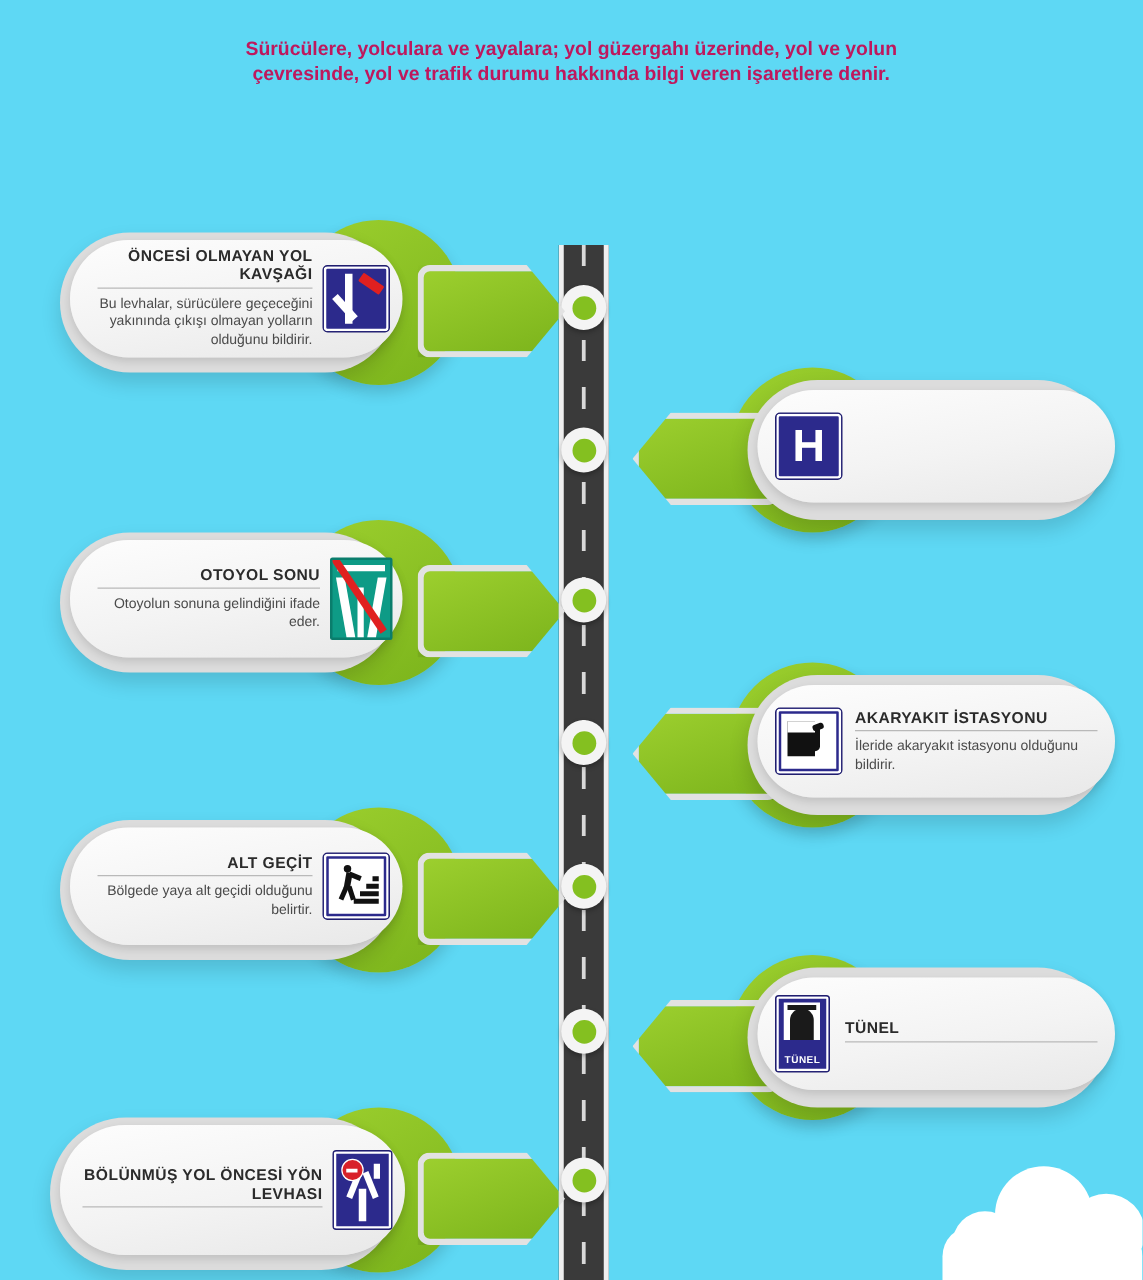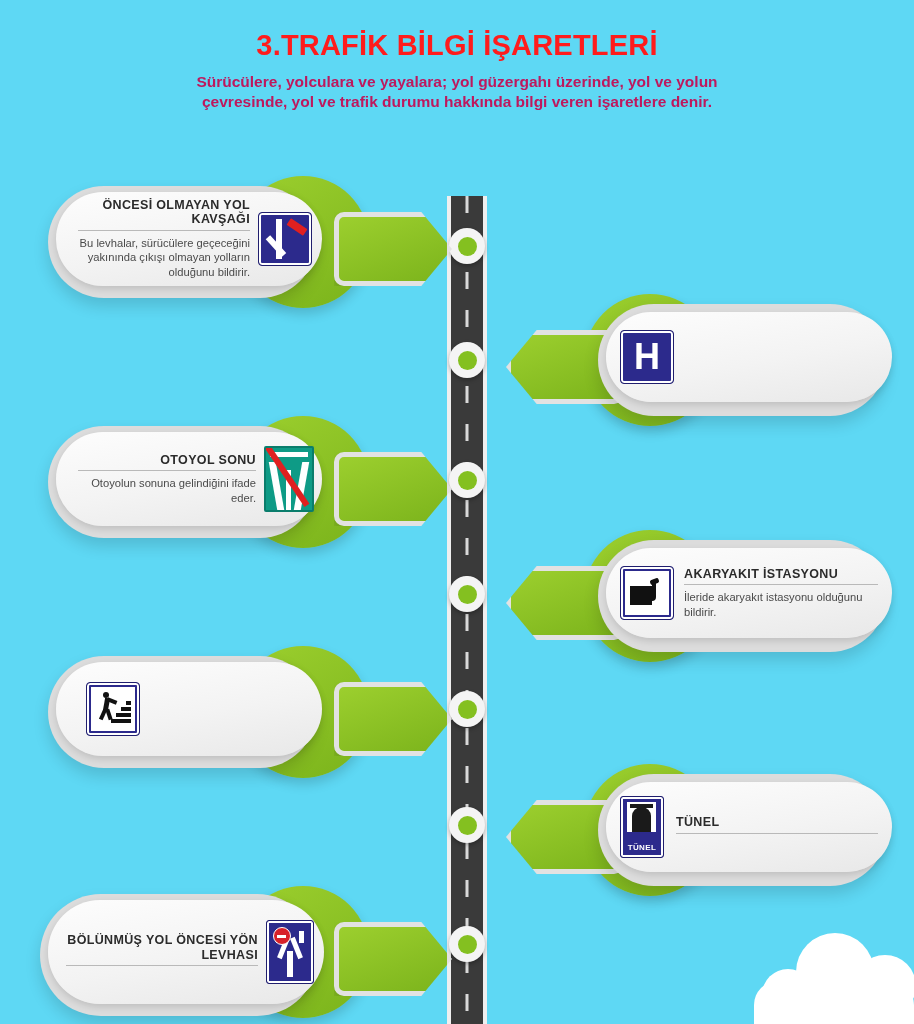--- a/index.html
+++ b/index.html
@@ -164,21 +164,20 @@
   .s6 .noentry{position:absolute;left:6px;top:6px;width:16px;height:16px;border-radius:50%;
     background:#d8212a;border:1.5px solid #fff;}
   .s6 .noentry::after{content:"";position:absolute;left:3px;top:6.5px;width:9px;height:3px;background:#fff;}
 </style>
 </head>
 <body>
 
 <div class="stage">
 
   <div class="header">
-    <h1 class="title">3.TRAFİK BİLGİ İŞARETLERİ</h1>
     <p class="subtitle">Sürücülere, yolculara ve yayalara; yol güzergahı üzerinde, yol ve yolun çevresinde, yol ve trafik durumu hakkında bilgi veren işaretlere denir.</p>
   </div>
 
   <div class="road">
     <div class="dash"></div>
     <div class="node" style="top:50px"></div>
     <div class="node" style="top:164px"></div>
     <div class="node" style="top:284px"></div>
     <div class="node" style="top:398px"></div>
     <div class="node" style="top:513px"></div>
@@ -261,20 +260,25 @@
         </div>
       </div>
     </div>
   </div>
 
   <div class="row left" style="left:48px;top:648px;width:400px;height:128px">
     <div class="circle" style="left:189px;top:-2px"></div>
     <div class="hex" style="left:286px"></div>
     <div class="plate" style="left:0;top:8px;width:268px;height:112px"></div>
     <div class="card" style="left:8px;top:14px;width:266px;height:94px;padding:0 10px 0 22px">
+      <div class="txt">
+        <div class="h">ALT GEÇİT</div>
+        <div class="rule"></div>
+        <div class="p">Bölgede yaya alt geçidi olduğunu belirtir.</div>
+      </div>
       <div class="sign" style="margin-left:8px">
         <div class="sq s3">
           <div style="position:absolute;left:4px;top:4px;right:4px;bottom:4px;background:#fff;"></div>
           <div class="head"></div>
             <div class="body"></div>
           <div class="arm"></div>
             <div class="leg1"></div>
             <div class="leg2"></div>
           <div class="st" style="left:24px;top:36px;width:20px;height:4px;"></div>
           <div class="st" style="left:29px;top:30px;width:15px;height:4px;"></div>

